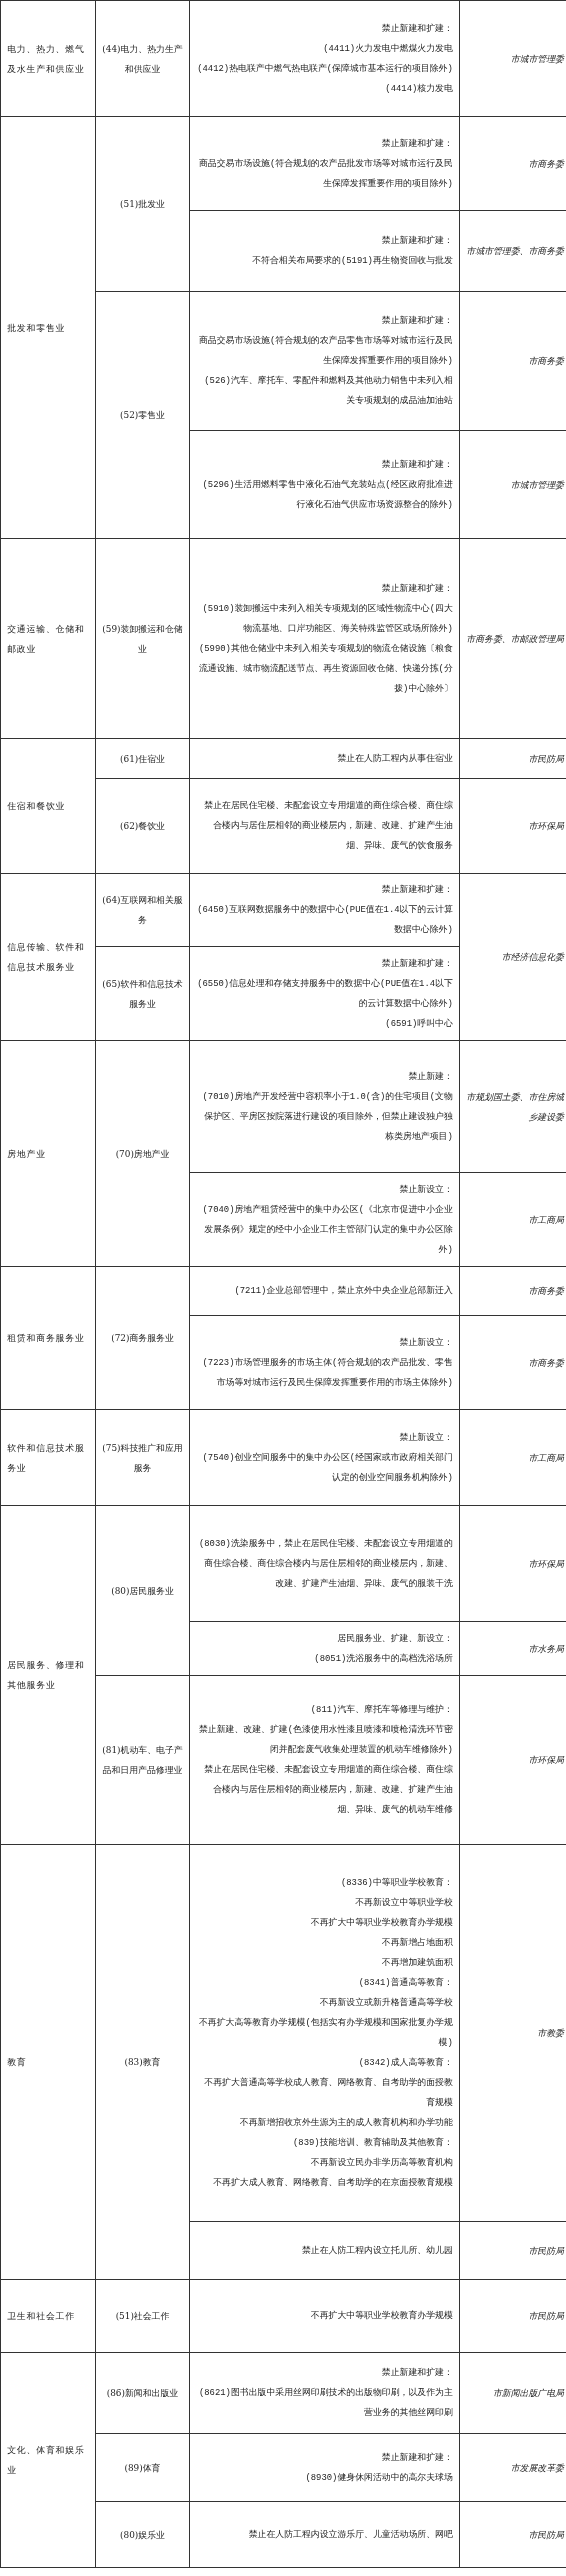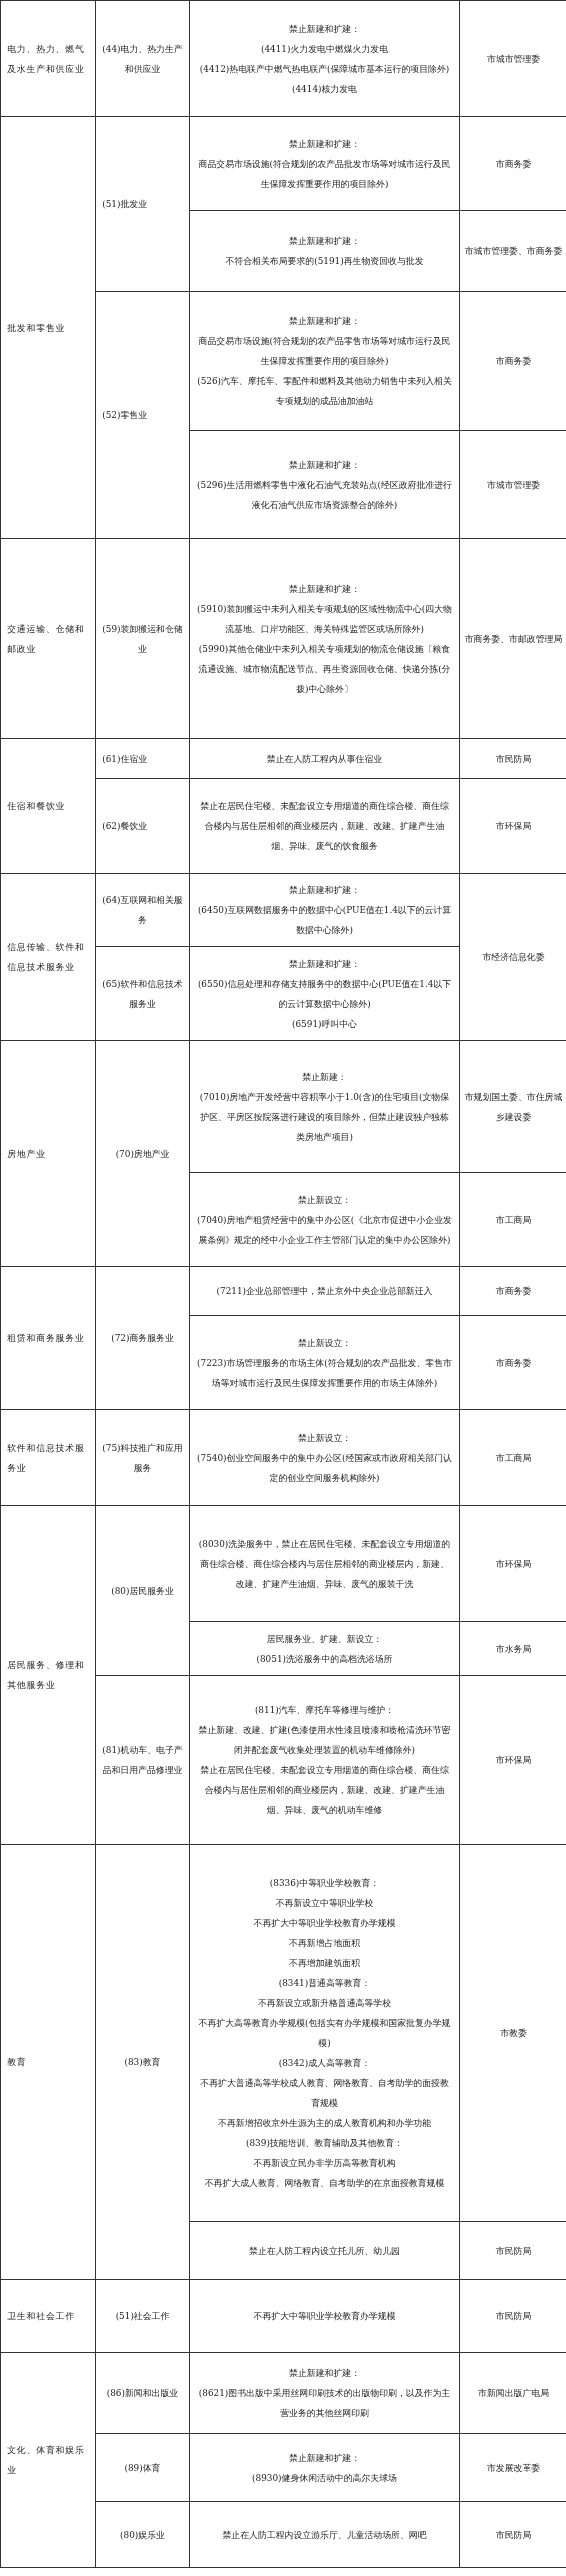--- a/index.html
+++ b/index.html
@@ -15,23 +15,23 @@
     border: 1.2px solid #333;
     vertical-align: middle;
     padding: 0;
   }
   col.c1 { width: 95px; }
   col.c2 { width: 94px; }
   col.c3 { width: 270px; }
   col.c4 { width: 108px; }
   td.ind { padding: 0 6.2px !important; letter-spacing: 0.8px; text-align: left; margin-top: 8px; }
   td.sub { padding: 0 6.2px !important; text-align: center; }
-  td.sub.center { text-align: left; }
-  td.rule { padding: 6.2px 6.2px !important; text-align: center; }
-  td.dept { text-align: center; padding: 0 3.1px !important; }
+  td.sub.center { text-align: center; }
+  td.rule { padding: 6.2px 6.2px !important; text-align: right; font-family: Liberation Mono, monospace; }
+  td.dept { text-align: right; padding: 0 3.1px !important; font-style: italic; }
   .line { display: block; }
   td.inner-top { border-top: 1.2px solid #999 !important; }
 </style>
 </head>
 <body>
 
 <table class="grid">
   <colgroup>
       <col class="c1">
       <col class="c2">

